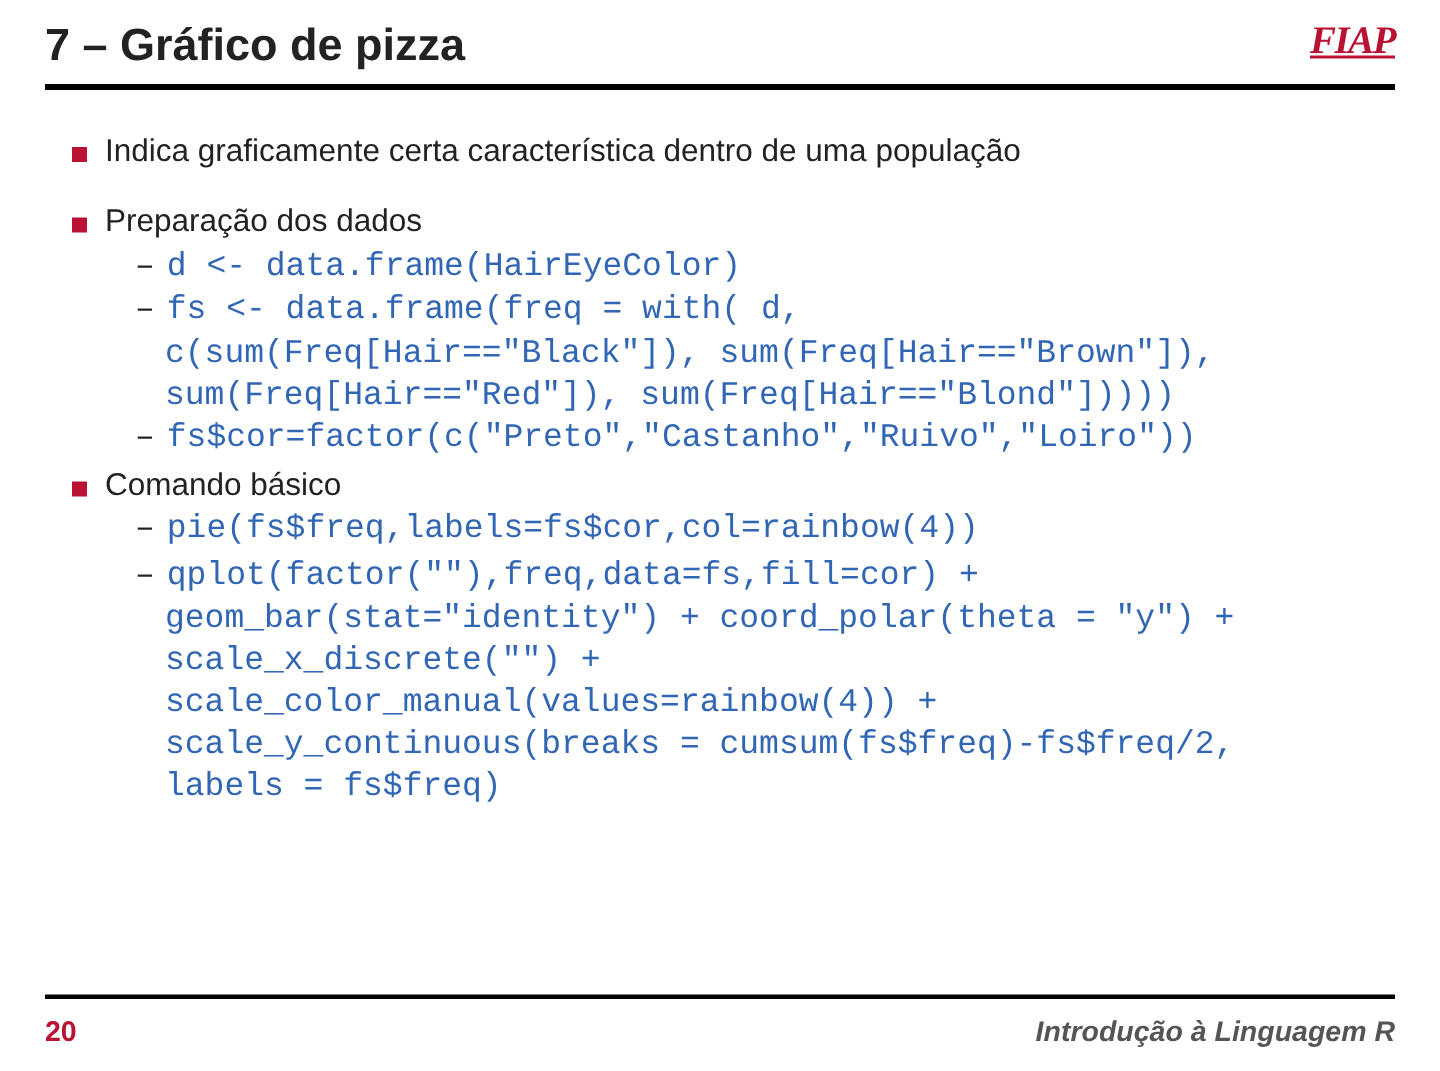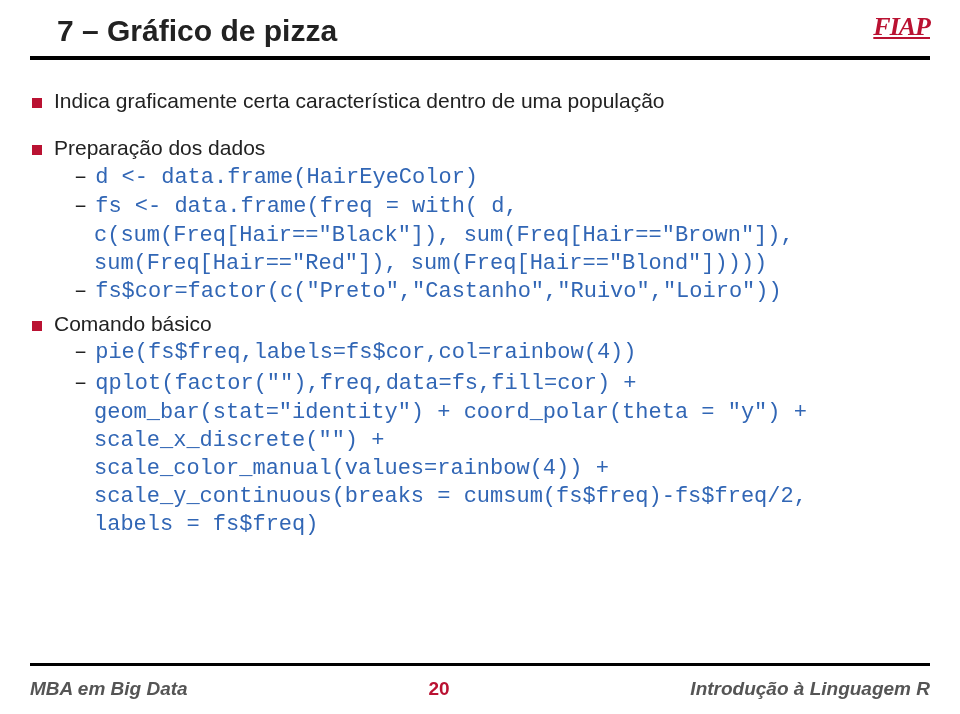--- a/index.html
+++ b/index.html
@@ -9,21 +9,20 @@
     background: #ffffff;
     font-family: Verdana, Geneva, sans-serif;
     position: relative;
     overflow: hidden;
   }
   .header {
     display: flex;
     justify-content: space-between;
     align-items: flex-start;
     padding: 14px 30px 6px 30px;
-    margin-left: 27px;
   }
   .title {
     font-size: 30px;
     font-weight: bold;
     color: #222;
     font-family: Verdana, sans-serif;
   }
   .logo {
     font-family: Georgia, serif;
     font-size: 26px;
@@ -34,21 +33,21 @@
     position: relative;
     top: -2px;
     text-decoration: underline;
   }
   .title-underline {
     margin: 2px 30px 0 30px;
     height: 4px;
     background: #000;
   }
   .content {
-    padding: 28px 48px 0 32px;
+    padding: 28px 48px 0 48px;
     font-size: 21px;
     line-height: 1.28;
   }
   .bullet-line {
     display: flex;
     align-items: flex-start;
     margin-bottom: 2px;
   }
   .bullet-square {
     display: inline-block;
@@ -178,16 +177,15 @@
     <div class="code-continue">scale_x_discrete("") +</div>
     <div class="code-continue">scale_color_manual(values=rainbow(4)) +</div>
     <div class="code-continue">scale_y_continuous(breaks = cumsum(fs$freq)-fs$freq/2,</div>
     <div class="code-continue">labels = fs$freq)</div>
   </div>
 
 </div>
 
 <div class="footer-line"></div>
 <div class="footer">
-  <span>MBA em Big Data</span>
   <span class="footer-center">20</span>
   <span>Introdução à Linguagem R</span>
 </div>
 
 </body></html>

